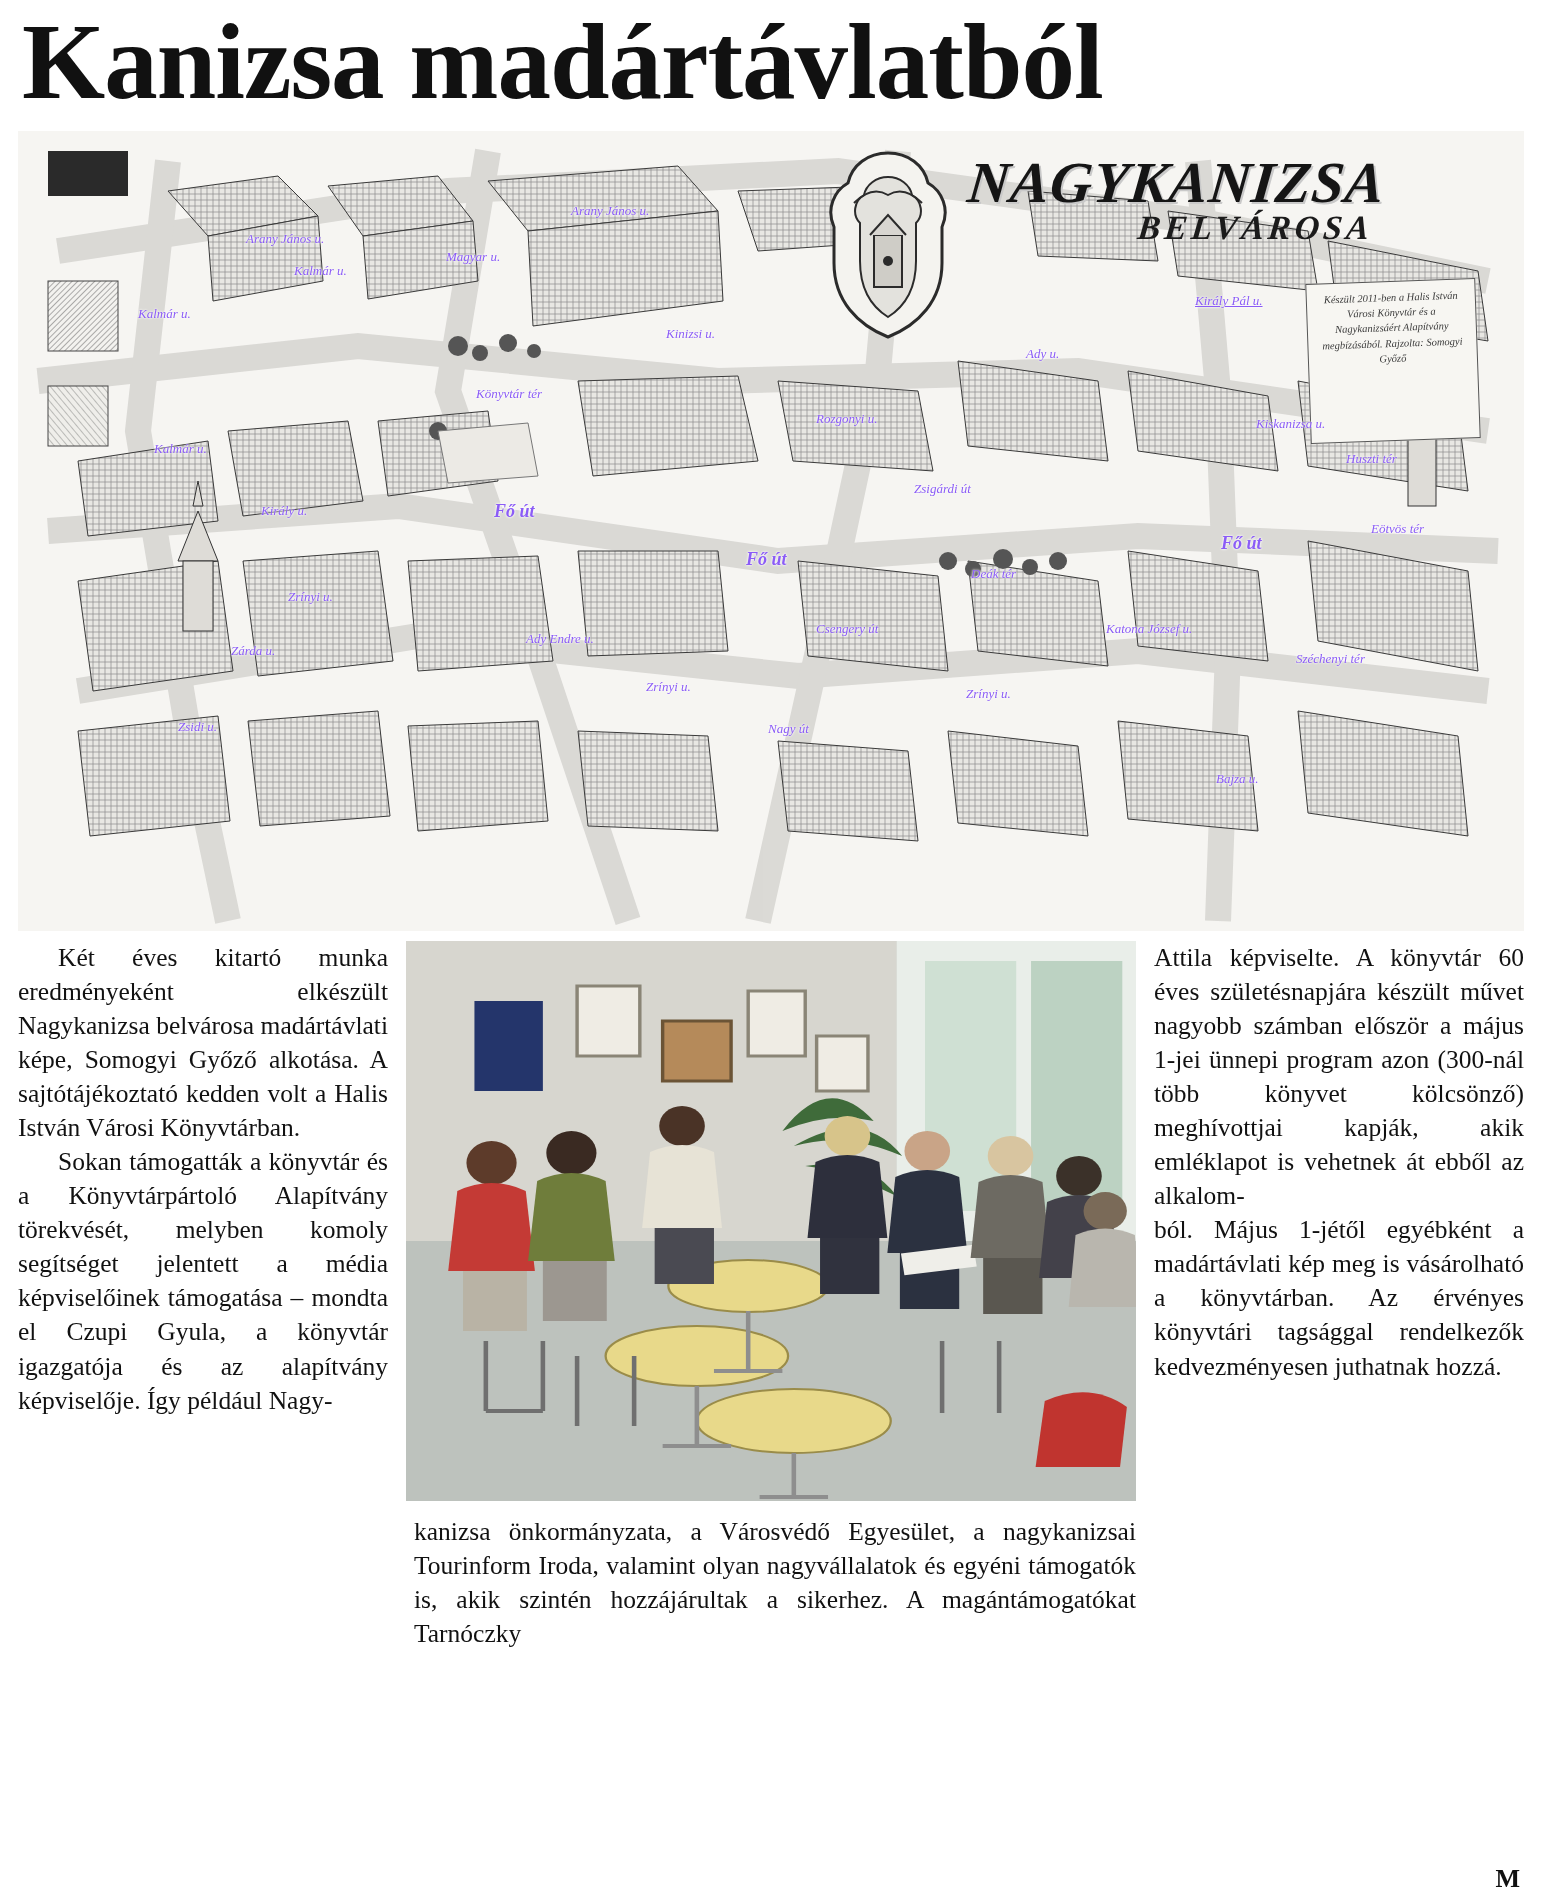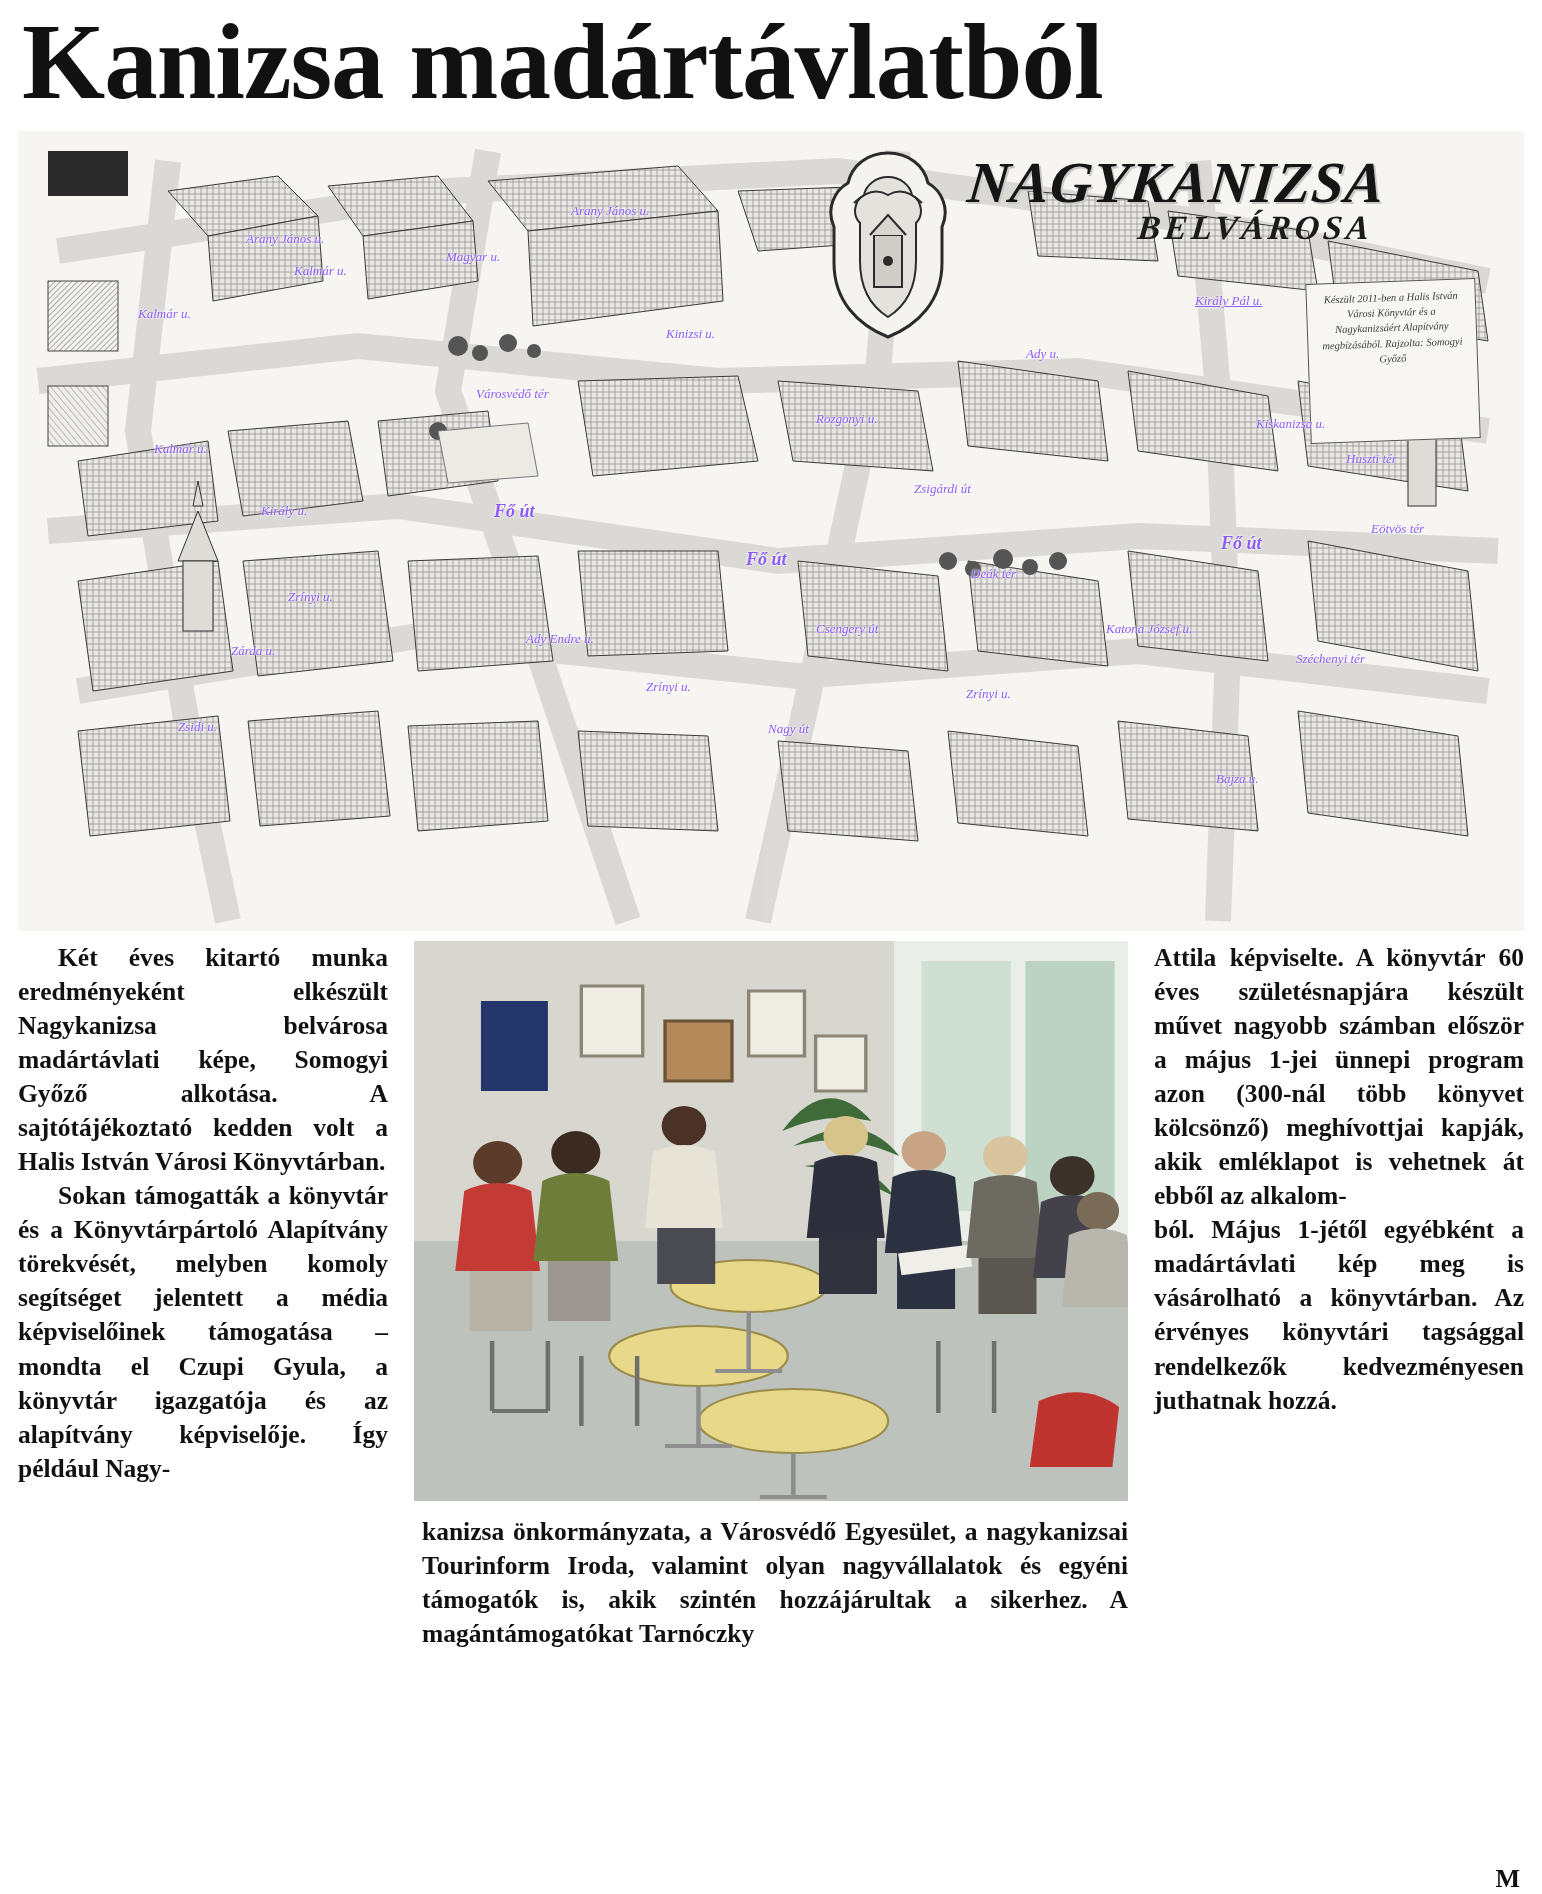--- a/index.html
+++ b/index.html
@@ -118,23 +118,22 @@
   
   .article {
     position: relative;
     margin: 10px 18px 0 18px;
   }
 
   
   .body-grid {
     display: grid;
     grid-template-columns: 370px 1fr 370px;
-    column-gap: 26px;
+    column-gap: 18px;
     align-items: start;
-    font-weight: bold;
   }
   .col-text {
     font-size: 25.5px;
     line-height: 1.335;
     text-align: justify;
     hyphens: auto;
   }
   .col-text p { margin: 0 0 0 0; text-indent: 40px; }
   .center-zone { position: relative; }
   .photo-box {
@@ -281,21 +280,21 @@
     <div class="map-title">NAGYKANIZSA</div>
     <div class="map-subtitle">BELVÁROSA</div>
     <div class="map-cartouche">Készült 2011-ben a Halis István Városi Könyvtár és a Nagykanizsáért Alapítvány megbízásából. Rajzolta: Somogyi Győző</div>
     <div id="street-labels">
         <div class="street-label" style="left: 220px; top: 100px;">Arany János u.</div>
         <div class="street-label" style="left: 545px; top: 72px;">Arany János u.</div>
         <div class="street-label" style="left: 420px; top: 118px;">Magyar u.</div>
         <div class="street-label" style="left: 268px; top: 132px;">Kalmár u.</div>
         <div class="street-label" style="left: 640px; top: 195px;">Kinizsi u.</div>
         <div class="street-label" style="left: 112px; top: 175px;">Kalmár u.</div>
-        <div class="street-label" style="left: 450px; top: 255px;">Városvédő tér</div>
+        <div class="street-label" style="left: 450px; top: 255px;">Könyvtár tér</div>
         <div class="street-label" style="left: 790px; top: 280px;">Rozgonyi u.</div>
         <div class="street-label" style="left: 1169px; top: 162px; text-decoration: underline;">Király Pál u.</div>
         <div class="street-label" style="left: 1000px; top: 215px;">Ady u.</div>
         <div class="street-label" style="left: 128px; top: 310px;">Kalmár u.</div>
         <div class="street-label" style="left: 1230px; top: 285px;">Kiskanizsa u.</div>
         <div class="street-label" style="left: 1320px; top: 320px; text-align: center;">Huszti tér</div>
         <div class="street-label big" style="left: 468px; top: 370px;">Fő út</div>
         <div class="street-label big" style="left: 720px; top: 418px;">Fő út</div>
         <div class="street-label big" style="left: 1195px; top: 402px;">Fő út</div>
         <div class="street-label" style="left: 1345px; top: 390px;">Eötvös tér</div>

